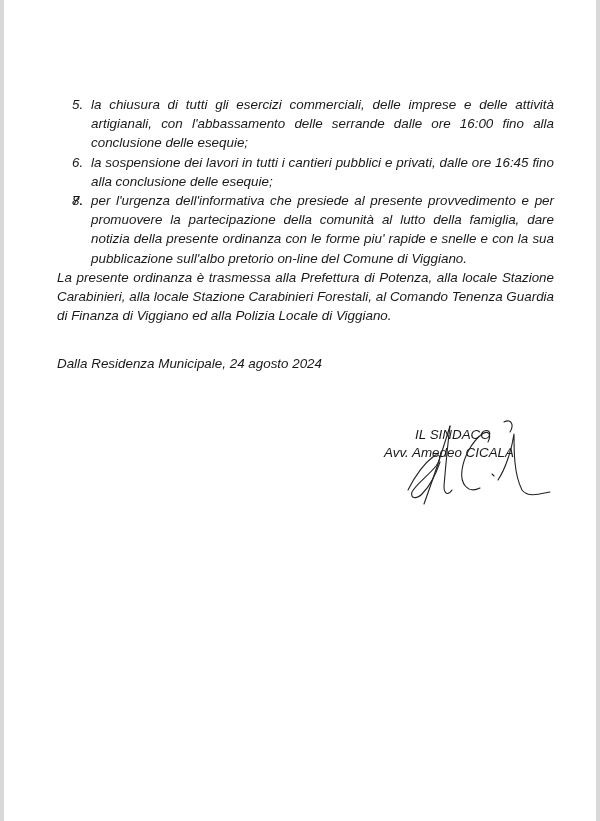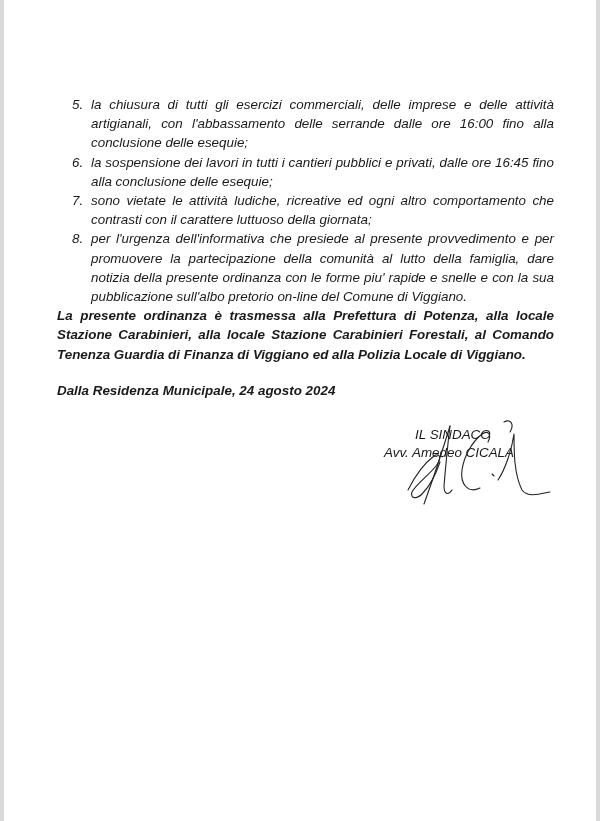--- a/index.html
+++ b/index.html
@@ -10,22 +10,22 @@
   .edge-left { position: absolute; left: 0; top: 0; width: 4px; height: 821px; background: #d9d9d9; }
   .edge-right { position: absolute; right: 0; top: 0; width: 4px; height: 821px; background: #d9d9d9; }
   .page {
     position: absolute; left: 57px; top: 95px; width: 497px;
     font-family: "Liberation Sans", sans-serif;
     font-style: italic; font-size: 13.4px; line-height: 19.2px; color: #1a1a1a;
   }
   ol.items { margin: 0; padding: 0; list-style: none; }
   ol.items li { position: relative; padding-left: 34px; text-align: justify; }
   ol.items li .num { position: absolute; left: 15px; top: 0; }
-  p.para { margin: 0; text-align: justify; font-weight: bold; }
-  p.date { margin: 17px 0 0 0; }
+  p.para { margin: 0; text-align: justify; }
+  p.date { margin: 29px 0 0 0; }
   .signature-block {
     position: absolute; left: 384px; top: 420px; width: 180px; height: 90px;
   }
   .sig-title, .sig-name {
     position: absolute; font-family: "Liberation Sans", sans-serif; font-style: italic;
     font-size: 13.4px; color: #1a1a1a; white-space: nowrap;
   }
   .sig-title { left: 31px; top: 7px; }
   .sig-name { left: 0; top: 25px; }
   .sig-svg { position: absolute; left: -20px; top: -8px; width: 200px; height: 100px; }
@@ -41,21 +41,20 @@
     <li>
       <span class="num">5.</span>
       <span>la chiusura di tutti gli esercizi commerciali, delle imprese e delle attività artigianali, con l'abbassamento delle serrande dalle ore 16:00 fino alla conclusione delle esequie;</span>
     </li>
     <li>
       <span class="num">6.</span>
       <span>la sospensione dei lavori in tutti i cantieri pubblici e privati, dalle ore 16:45 fino alla conclusione delle esequie;</span>
     </li>
     <li>
       <span class="num">7.</span>
-      <span>sono vietate le attività ludiche, ricreative ed ogni altro comportamento che contrasti con il carattere luttuoso della giornata;</span>
     </li>
     <li>
       <span class="num">8.</span>
       <span>per l'urgenza dell'informativa che presiede al presente provvedimento e per promuovere la partecipazione della comunità al lutto della famiglia, dare notizia della presente ordinanza con le forme piu' rapide e snelle e con la sua pubblicazione sull'albo pretorio on-line del Comune di Viggiano.</span>
     </li>
   </ol>
   <p class="para">La presente ordinanza è trasmessa alla Prefettura di Potenza, alla locale Stazione Carabinieri, alla locale Stazione Carabinieri Forestali, al Comando Tenenza Guardia di Finanza di Viggiano ed alla Polizia Locale di Viggiano.</p>
   <p class="para date">Dalla Residenza Municipale, 24 agosto 2024</p>
 </div>
 

